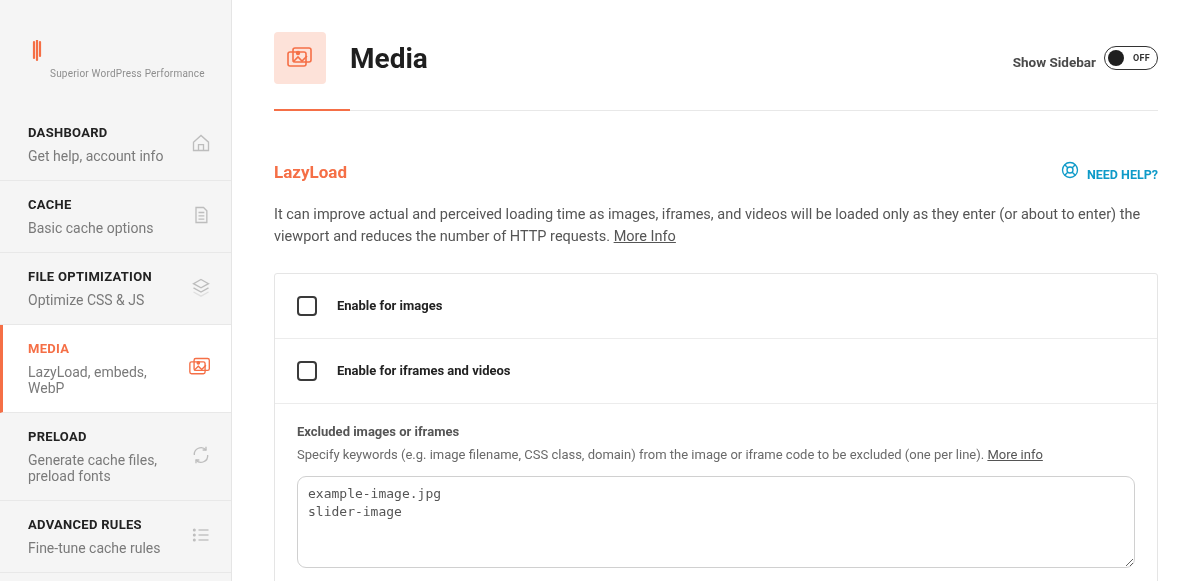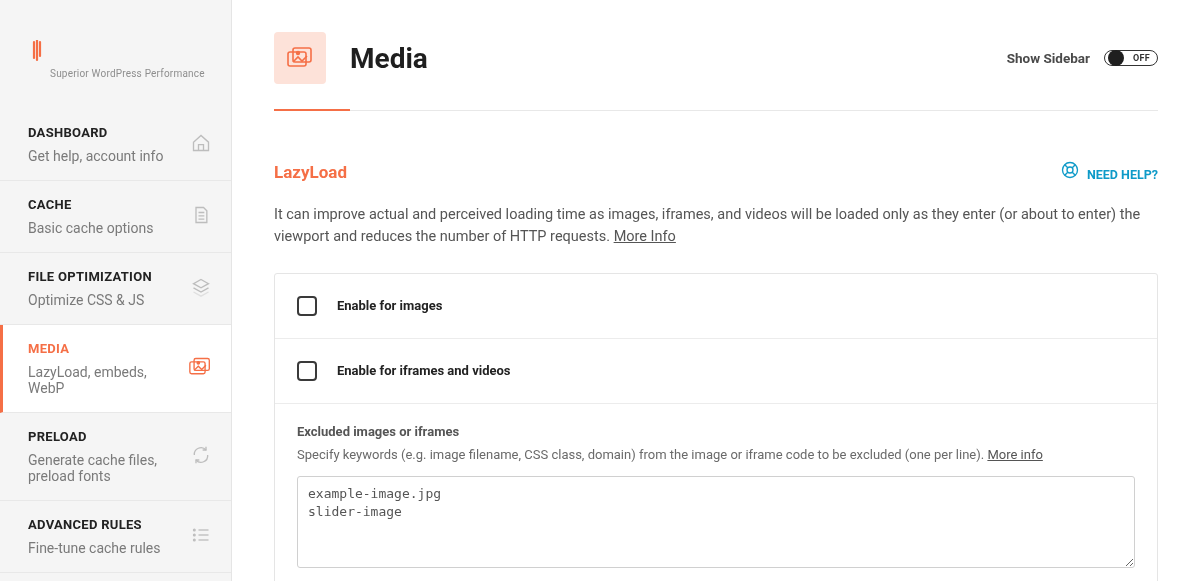--- a/index.html
+++ b/index.html
@@ -113,29 +113,29 @@
       border-radius: 4px;
       display: flex;
       align-items: center;
       justify-content: center;
     }
     .page-title {
       font-size: 28px;
       font-weight: 700;
       color: #1f1f1f;
     }
-    .sidebar-toggle { display: flex; align-items: flex-end; gap: 14px; }
+    .sidebar-toggle { display: flex; align-items: flex-end; gap: 8px; }
     .sidebar-toggle-label {
       font-size: 13.5px;
       font-weight: 700;
       color: #4a4a4a;
     }
     .toggle-pill {
       width: 54px;
-      height: 16px;
+      height: 24px;
       border: 1.5px solid #333;
       border-radius: 12px;
       position: relative;
       display: flex;
       align-items: center;
       cursor: pointer;
     }
     .toggle-knob {
       width: 16px; height: 16px;
       background: #1f1f1f;
@@ -221,21 +221,21 @@
     .sub-desc {
       font-size: 13px;
       color: #6a6a6a;
       margin-top: 8px;
     }
     textarea {
       width: 100%;
       margin-top: 14px;
       height: 92px;
       border: 1px solid #d0d0d0;
-      border-radius: 3px;
+      border-radius: 9px;
       padding: 8px 10px;
       font-family: Menlo, Consolas, monospace;
       font-size: 13px;
       color: #555;
       resize: both;
       line-height: 1.4;
     }
   </style>
 </head>
 <body>

